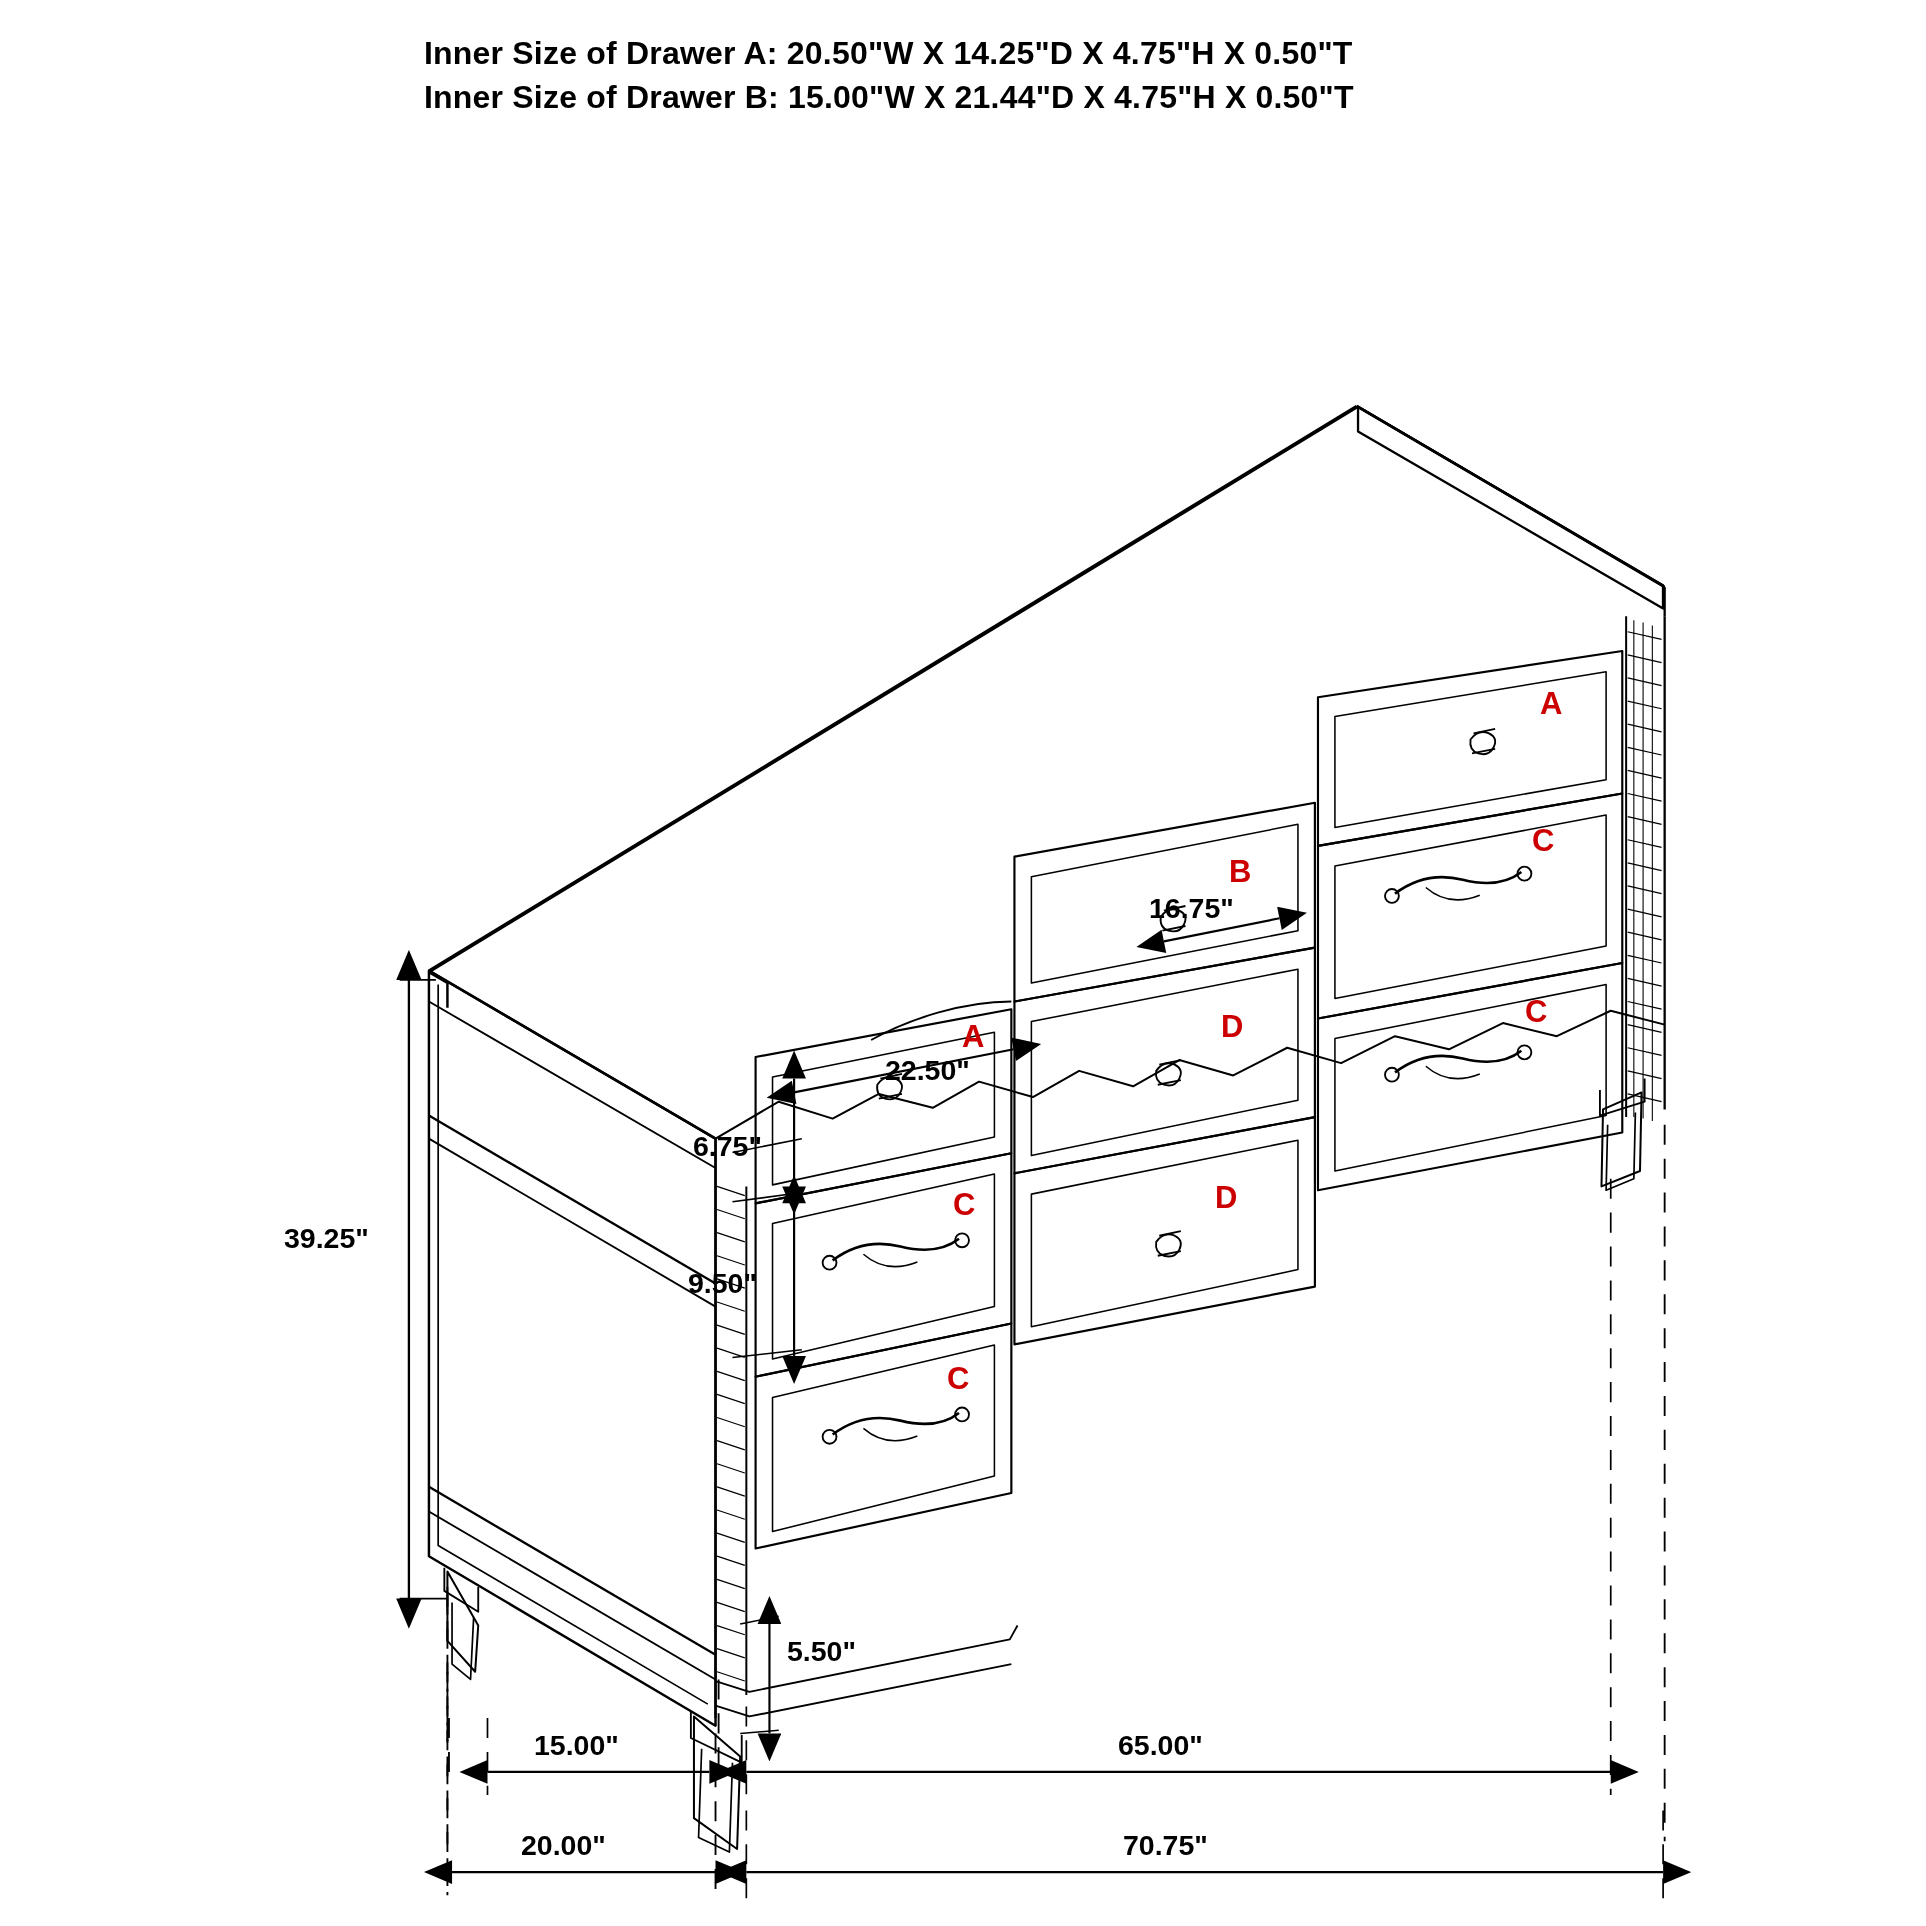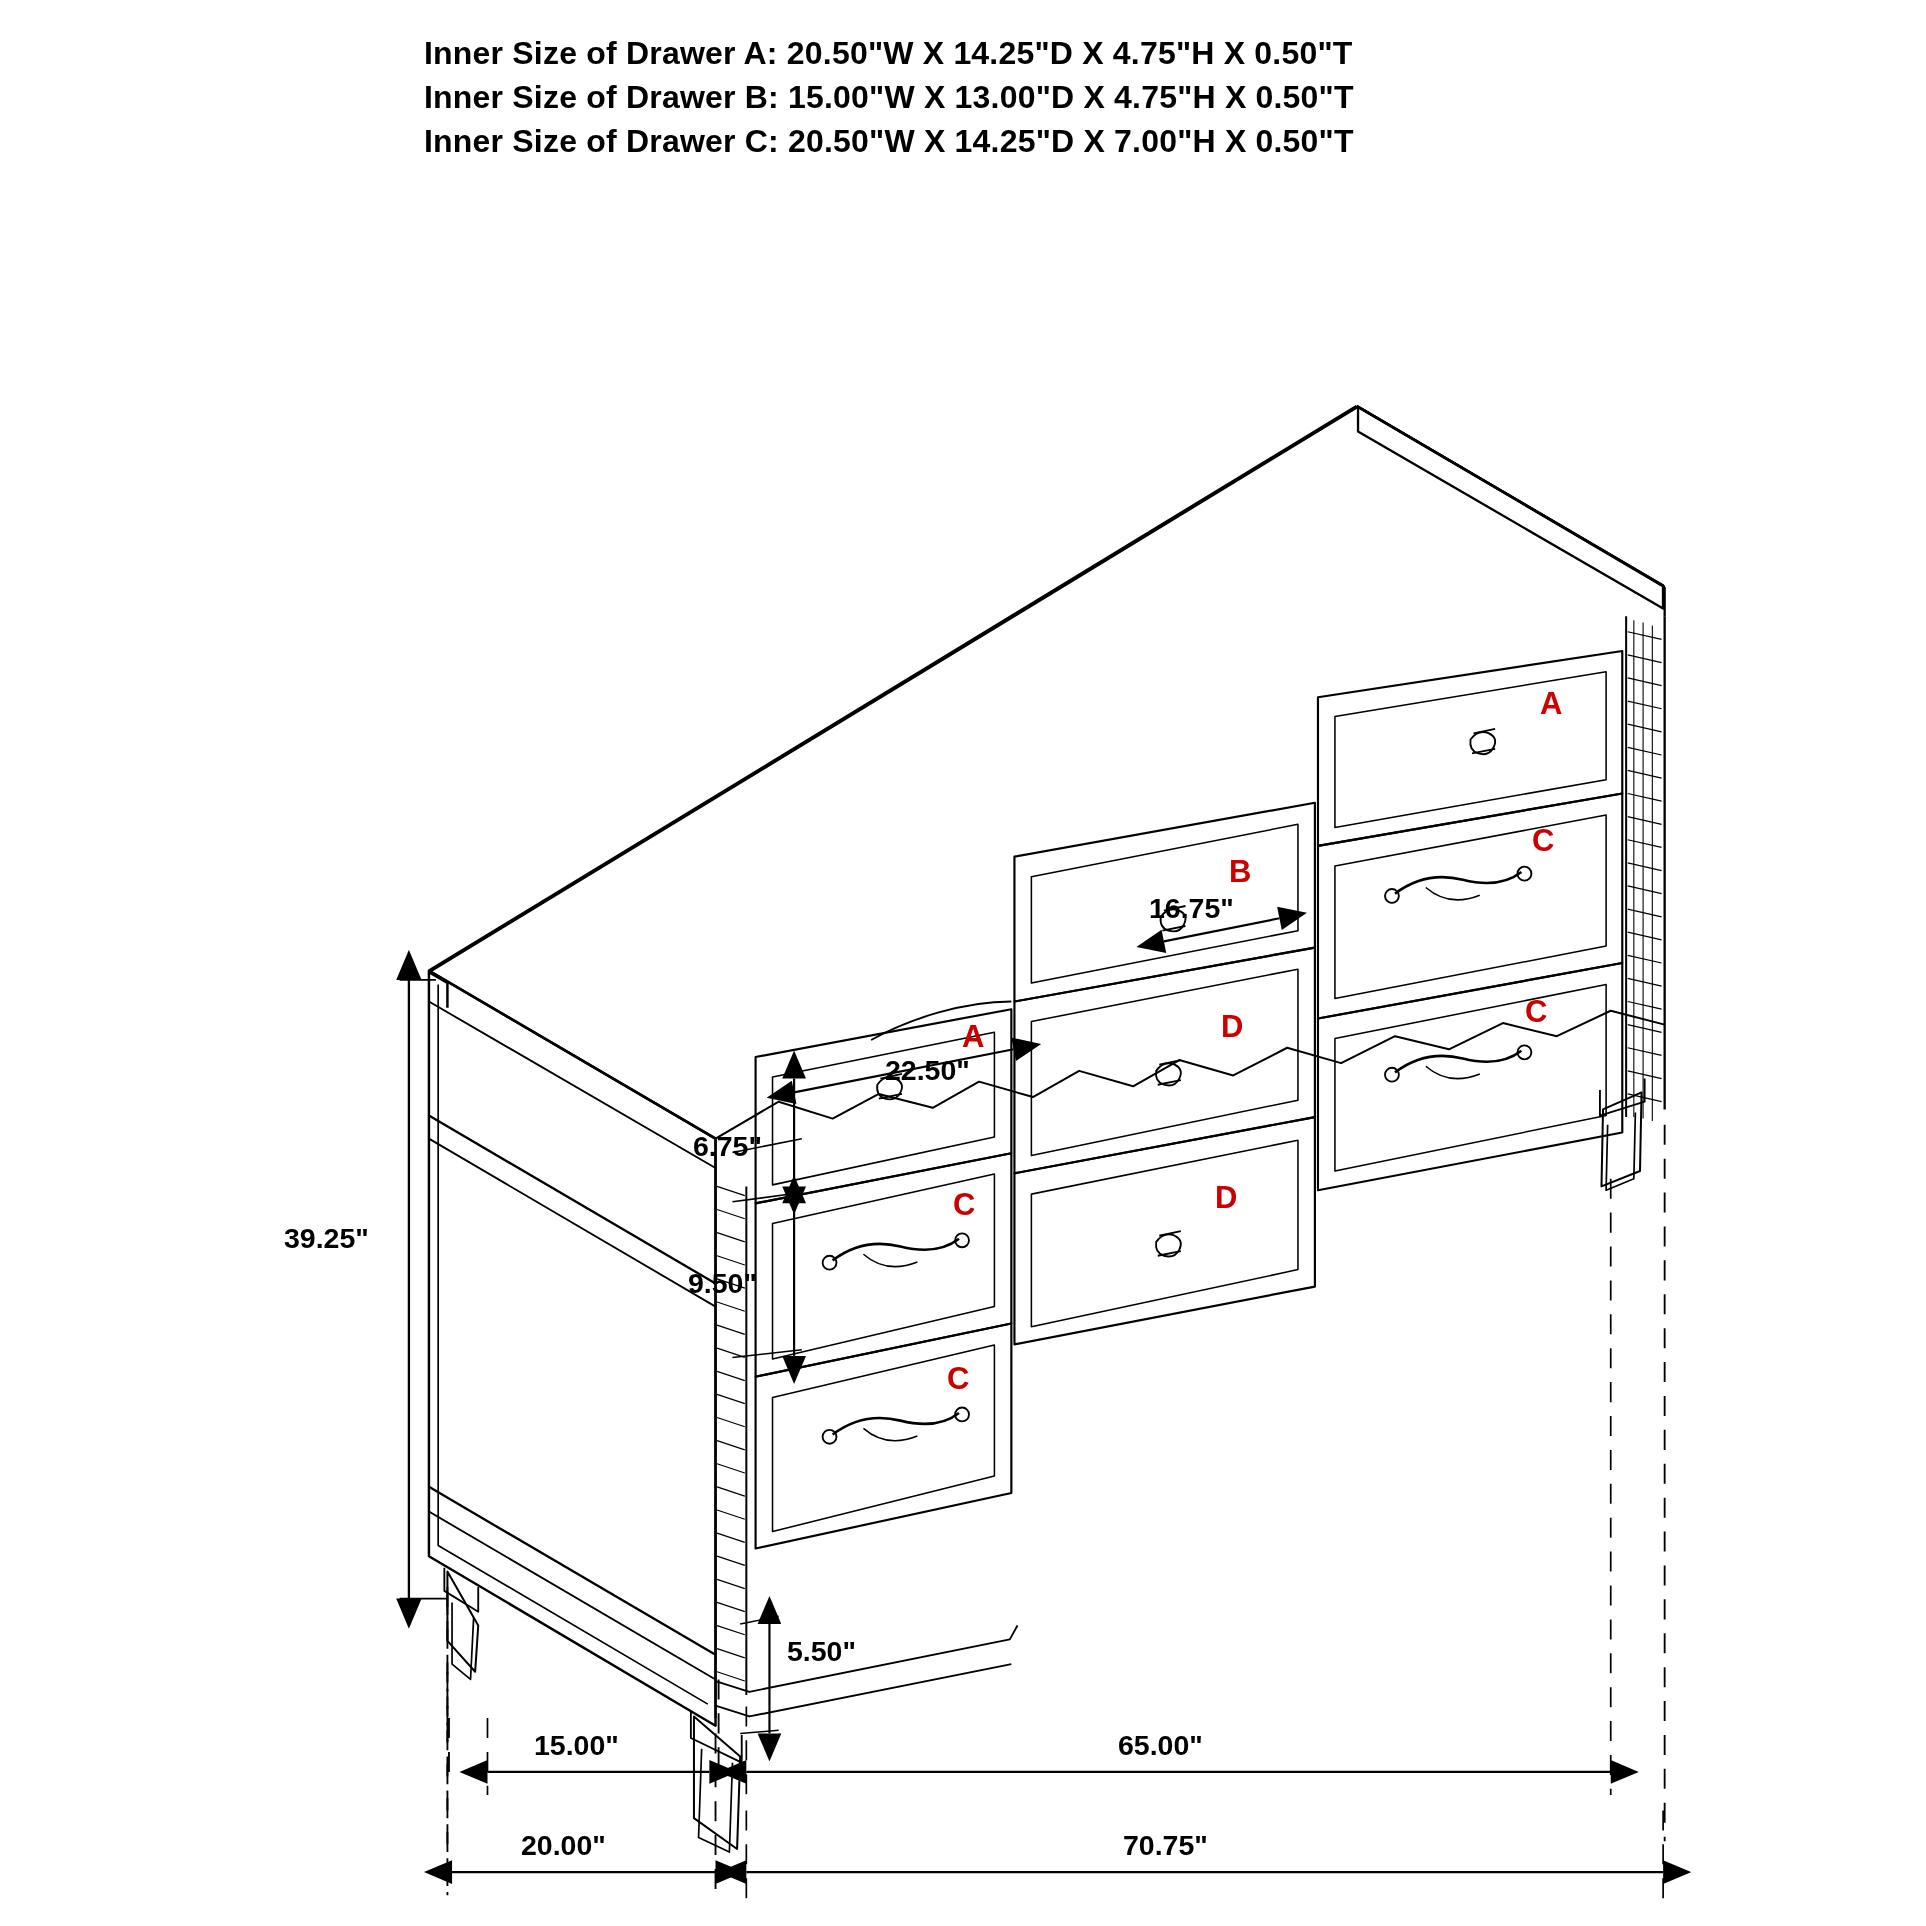--- a/index.html
+++ b/index.html
@@ -55,22 +55,21 @@
     white-space: nowrap;
   }
 </style>
 </head>
 <body>
 
 <div id="root">
 
   <div class="spec-block">
     <div class="spec-line">Inner Size of Drawer A: 20.50"W X 14.25"D X 4.75"H X 0.50"T</div>
-    <div class="spec-line">Inner Size of Drawer B: 15.00"W X 13.00"D X 4.75"H X 0.50"T</div>
-    <div class="spec-line">Inner Size of Drawer C: 20.50"W X 14.25"D X 7.00"H X 0.50"T</div>
+    <div class="spec-line">Inner Size of Drawer B: 15.00"W X 21.44"D X 4.75"H X 0.50"T</div>
   </div>
 
   <svg id="drawing" viewBox="0 0 2500 2500">
     <defs>
       <marker id="arrowStart" markerWidth="16" markerHeight="16" refX="13" refY="5.5" orient="auto">
         <path d="M13,0 L13,11 L0,5.5 z" fill="#000"></path>
       </marker>
       <marker id="arrowEnd" markerWidth="16" markerHeight="16" refX="3" refY="5.5" orient="auto">
         <path d="M3,0 L3,11 L16,5.5 z" fill="#000"></path>
       </marker>

